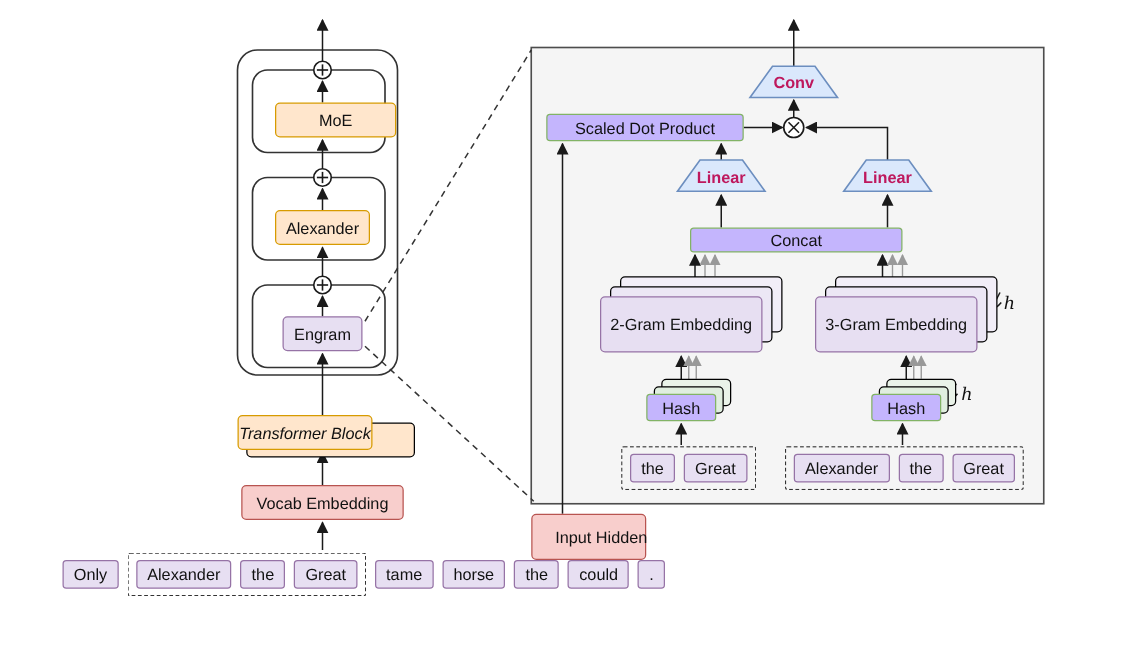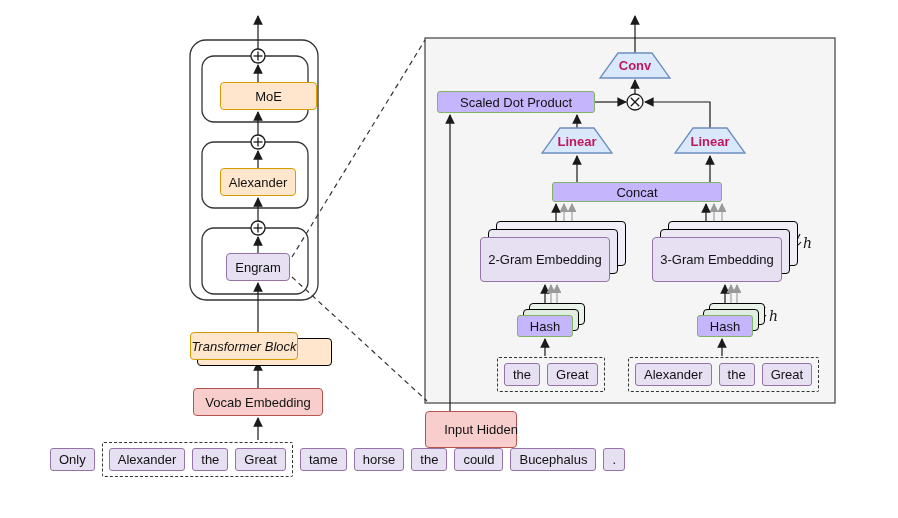--- a/index.html
+++ b/index.html
@@ -189,17 +189,16 @@
     <span class="token">Only</span>
     <span class="dashed-group">
       <span class="token">Alexander</span>
       <span class="token">the</span>
       <span class="token">Great</span>
     </span>
     <span class="token">tame</span>
     <span class="token">horse</span>
     <span class="token">the</span>
     <span class="token">could</span>
-    <span class="token">Bucephalus</span>
     <span class="token">.</span>
   </div>
 
 </div>
 
 </body></html>

